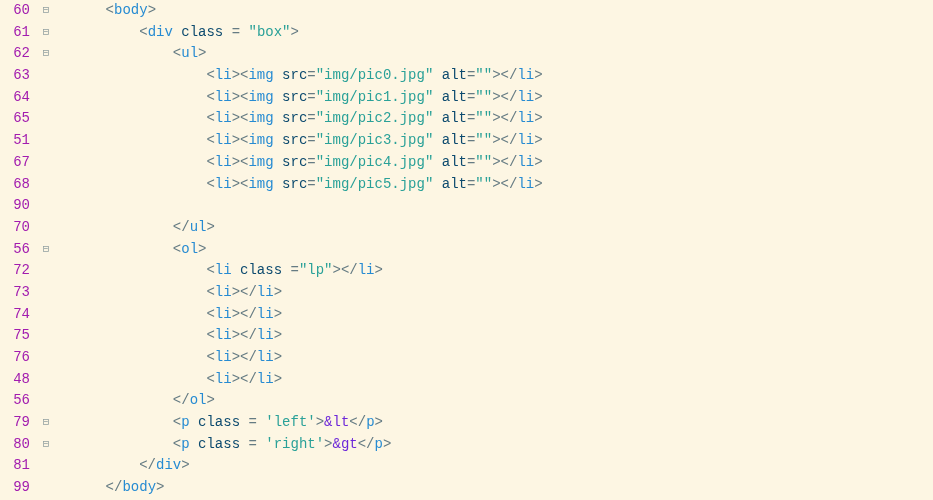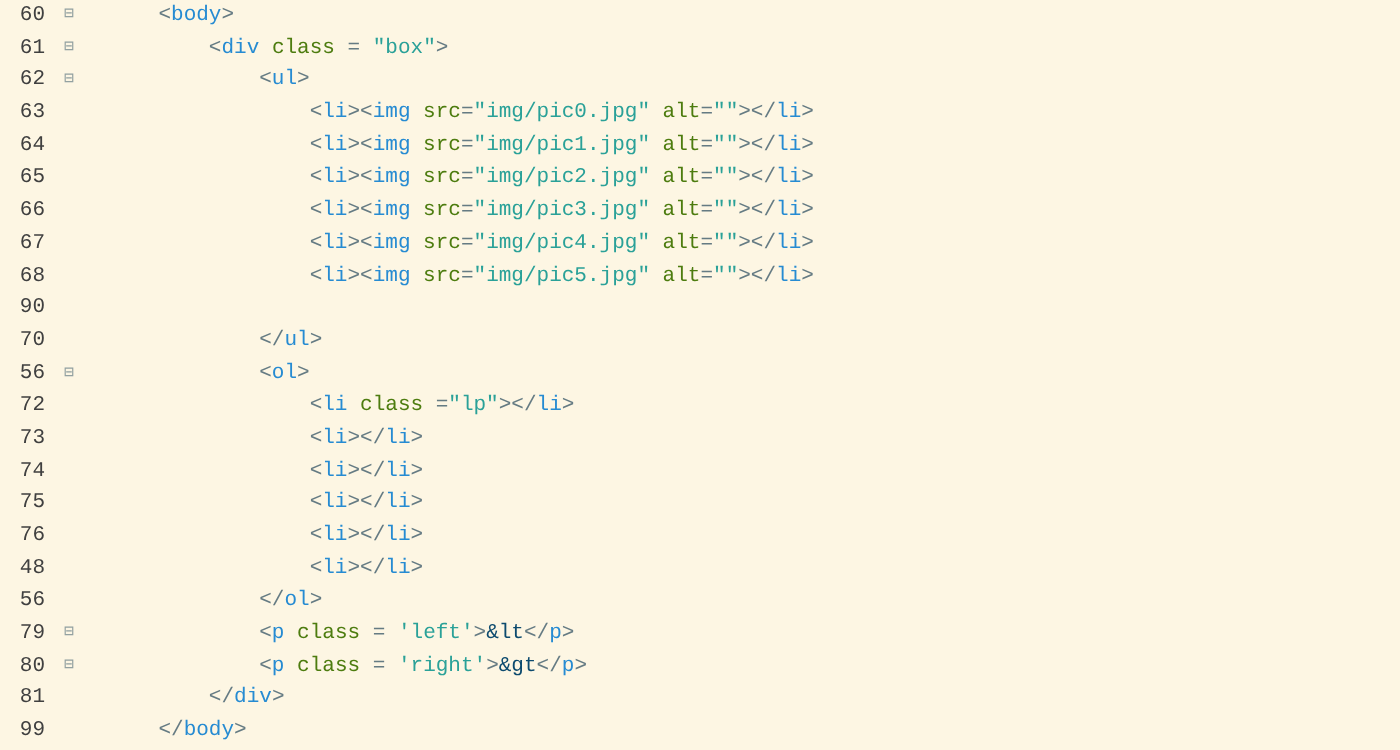--- a/index.html
+++ b/index.html
@@ -13,21 +13,21 @@
     height: 500px;
     overflow: hidden;
   }
   .editor {
     display: flex;
     height: 100%;
   }
   .line-numbers {
     text-align: right;
     padding-right: 8px;
-    color: #404040;
+    color: #a21caf;
     user-select: none;
     width: 38px;
     flex-shrink: 0;
     font-family: Liberation Mono, monospace;
   }
   .fold-col {
     width: 16px;
     flex-shrink: 0;
     user-select: none;
     color: #93a1a1;
@@ -48,38 +48,38 @@
     white-space: pre;
     padding-left: 18px;
   }
   .code .row {
     height: 21.7px;
     line-height: 21.7px;
     display: block;
     font-family: Liberation Mono, monospace;
   }
   .tag { color: #268bd2; }
-  .attr { color: #4d7c0f; }
+  .attr { color: #0c4a6e; }
   .str { color: #2aa198; }
   .punc { color: #657b83; }
   .op { color: #657b83; }
-  .txt { color: #0c4a6e; }
+  .txt { color: #6d28d9; }
 </style>
 </head>
 <body>
 
 <div class="editor">
   <div class="line-numbers" id="gutter-nums">
       <span class="ln">60</span>
       <span class="ln">61</span>
       <span class="ln">62</span>
       <span class="ln">63</span>
       <span class="ln">64</span>
       <span class="ln">65</span>
-      <span class="ln">66</span>
+      <span class="ln">51</span>
       <span class="ln">67</span>
       <span class="ln">68</span>
       <span class="ln">90</span>
       <span class="ln">70</span>
       <span class="ln">56</span>
       <span class="ln">72</span>
       <span class="ln">73</span>
       <span class="ln">74</span>
       <span class="ln">75</span>
       <span class="ln">76</span>

